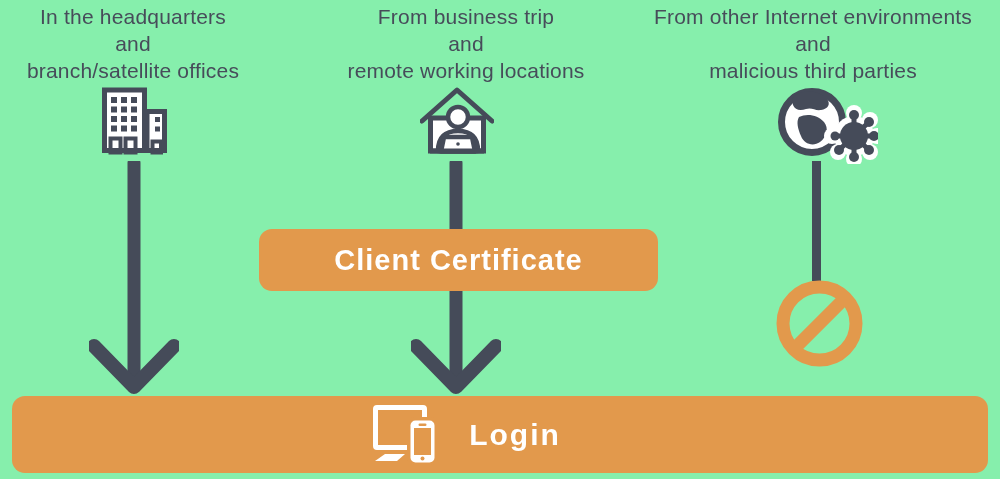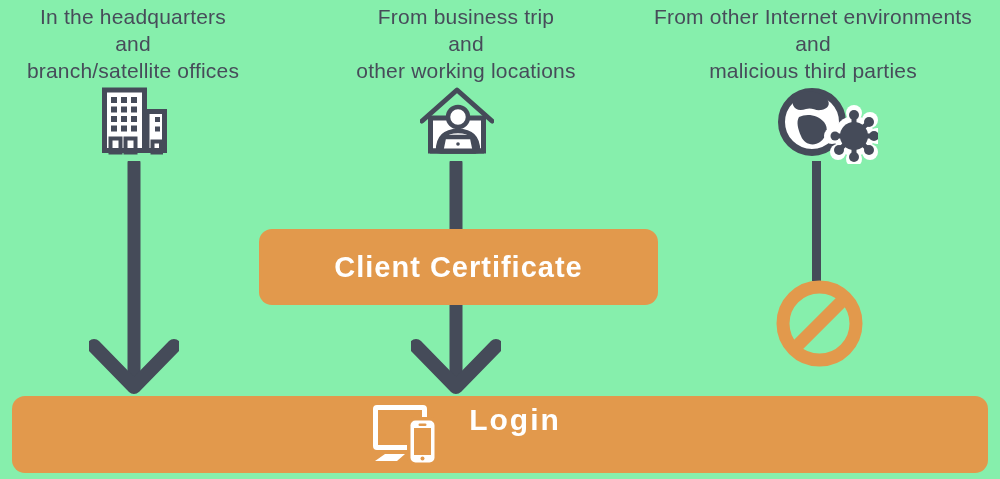--- a/index.html
+++ b/index.html
@@ -13,31 +13,31 @@
   }
   .coltext.c1{left:-17px;width:300px;}
   .coltext.c2{left:316px;width:300px;}
   .coltext.c3{left:618px;width:390px;}
   .icon{position:absolute;}
   .arrow{position:absolute;top:161px;width:90px;height:234px;}
   .arrow.a1{left:89px;}
   .arrow.a2{left:411px;z-index:1;}
   .connector-line{position:absolute;left:812px;top:161px;width:9px;height:120px;background:#454B59;}
   .banner{
-    position:absolute;left:259px;top:229px;width:399px;height:76px;
+    position:absolute;left:259px;top:229px;width:399px;height:62px;
     background:#E2994C;border-radius:13px;z-index:2;
     display:flex;align-items:center;justify-content:center;
     color:#ffffff;font-size:29px;font-weight:bold;letter-spacing:1px;
   }
   .loginbar{
     position:absolute;left:12px;top:396px;width:976px;height:77px;
     background:#E2994C;border-radius:13px;z-index:2;
     display:flex;align-items:center;justify-content:center;
   }
-  .loginbar .inner{display:flex;align-items:flex-start;gap:30px;transform:translateX(-34px);}
+  .loginbar .inner{display:flex;align-items:center;gap:30px;transform:translateX(-34px);}
   .loginbar .label{color:#ffffff;font-size:30px;font-weight:bold;letter-spacing:2px;}
   .prohibition{position:absolute;left:776px;top:280px;z-index:3;}
 </style>
 </head>
 <body>
 
 <div class="canvas">
 
   <div class="coltext c1">
     <div>In the headquarters</div>
@@ -75,21 +75,21 @@
   </svg>
 
   <svg class="arrow a1" viewBox="0 0 90 234">
     <line x1="45" y1="2" x2="45" y2="224" stroke="#454B59" stroke-width="13" stroke-linecap="round"></line>
     <polyline points="5,185 45,226 85,185" fill="none" stroke="#454B59" stroke-width="14" stroke-linecap="round" stroke-linejoin="round"></polyline>
   </svg>
 
   <div class="coltext c2">
     <div>From business trip</div>
     <div>and</div>
-    <div>other working locations</div>
+    <div>remote working locations</div>
   </div>
 
   <svg class="icon" style="left:420px;top:86px;" width="74" height="70" viewBox="0 0 74 70">
     <rect x="10.5" y="32" width="53" height="33" fill="#ffffff" stroke="#454B59" stroke-width="5"></rect>
     <circle cx="38" cy="31" r="10" fill="#ffffff" stroke="#454B59" stroke-width="4.5"></circle>
     <path d="M18,65 C18,51 25,45 38,45 C51,45 58,51 58,65 Z" fill="#ffffff" stroke="#454B59" stroke-width="4.5" stroke-linejoin="round"></path>
     <path d="M24,51 L52,51 L55,65.5 L21,65.5 Z" fill="#ffffff" stroke="#454B59" stroke-width="4.5" stroke-linejoin="round"></path>
     <circle cx="38" cy="58" r="1.8" fill="#454B59"></circle>
     <line x1="10" y1="65" x2="64" y2="65" stroke="#454B59" stroke-width="5"></line>
     <polyline points="2,35 37,4 72,35" fill="none" stroke="#454B59" stroke-width="5" stroke-linecap="round" stroke-linejoin="round"></polyline>

